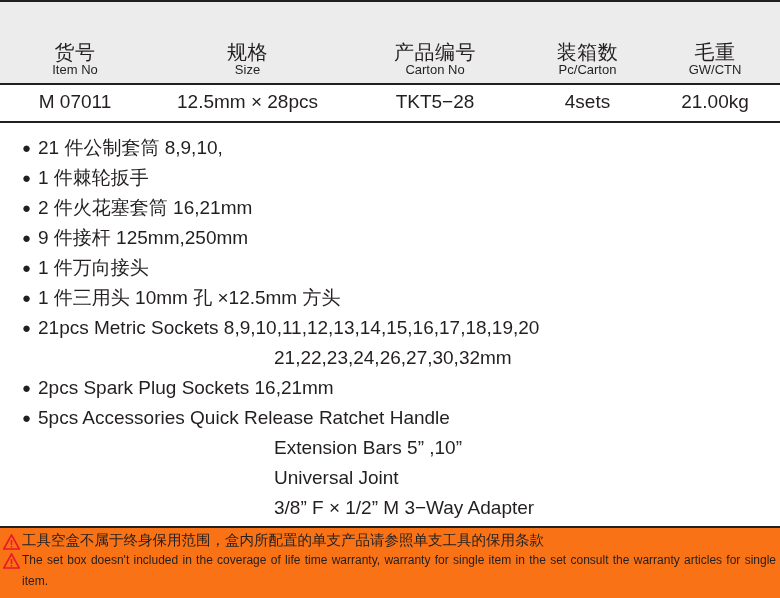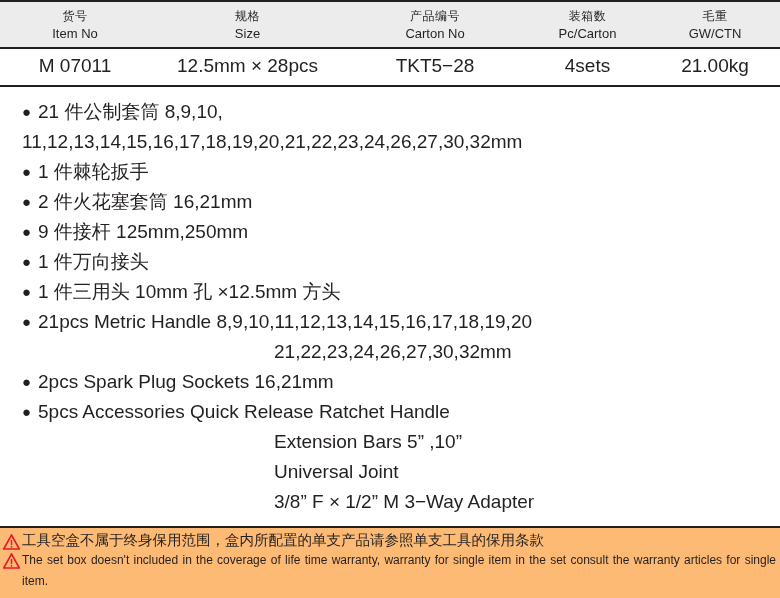--- a/index.html
+++ b/index.html
@@ -33,23 +33,24 @@
   .spec-table th {
     font-weight: normal;
     text-align: center;
     vertical-align: middle;
     padding: 4px 0 5px 0;
     border-top: 2px solid #231f20;
     border-bottom: 2px solid #231f20;
   }
   .th-cn {
     display: block;
-    font-size: 12px;
+    font-size: 20px;
     line-height: 20px;
     letter-spacing: 0.5px;
+    margin-top: 36px;
   }
   .th-en {
     display: block;
     font-size: 13px;
     line-height: 16px;
   }
   .spec-table td {
     text-align: center;
     vertical-align: middle;
     font-size: 19px;
@@ -89,21 +90,21 @@
   .line-cont {
     padding-left: 0px;
   }
 
   
   .footer {
     position: absolute;
     left: 0;
     bottom: 0;
     width: 780px;
-    background: #fdba74;
+    background: #f97316;
     border-top: 2px solid #231f20;
     padding: 3px 0 6px 0;
     box-sizing: border-box;
   }
   .warn-row {
     display: flex;
     align-items: flex-start;
     padding: 0 4px 0 3px;
   }
   .warn-icon {
@@ -164,27 +165,26 @@
         <td>12.5mm × 28pcs</td>
         <td>TKT5−28</td>
         <td>4sets</td>
         <td>21.00kg</td>
       </tr>
     </tbody>
   </table>
 
   <div class="content" id="contents-list">
       <div class="line"><span class="bullet">●</span><span>21 件公制套筒 8,9,10,</span></div>
-      <div class="line line-cont"><span>11,12,13,14,15,16,17,18,19,20,21,22,23,24,26,27,30,32mm</span></div>
       <div class="line"><span class="bullet">●</span><span>1 件棘轮扳手</span></div>
       <div class="line"><span class="bullet">●</span><span>2 件火花塞套筒 16,21mm</span></div>
       <div class="line"><span class="bullet">●</span><span>9 件接杆 125mm,250mm</span></div>
       <div class="line"><span class="bullet">●</span><span>1 件万向接头</span></div>
       <div class="line"><span class="bullet">●</span><span>1 件三用头 10mm 孔 ×12.5mm 方头</span></div>
-      <div class="line"><span class="bullet">●</span><span>21pcs Metric Handle 8,9,10,11,12,13,14,15,16,17,18,19,20</span></div>
+      <div class="line"><span class="bullet">●</span><span>21pcs Metric Sockets 8,9,10,11,12,13,14,15,16,17,18,19,20</span></div>
       <div class="line line-sub"><span>21,22,23,24,26,27,30,32mm</span></div>
       <div class="line"><span class="bullet">●</span><span>2pcs Spark Plug Sockets 16,21mm</span></div>
       <div class="line"><span class="bullet">●</span><span>5pcs Accessories  Quick Release Ratchet Handle</span></div>
       <div class="line line-sub"><span>Extension Bars 5” ,10”</span></div>
       <div class="line line-sub"><span>Universal Joint</span></div>
       <div class="line line-sub"><span>3/8” F × 1/2” M 3−Way Adapter</span></div>
     </div>
 
   <div class="footer">
     <div class="warn-row">

